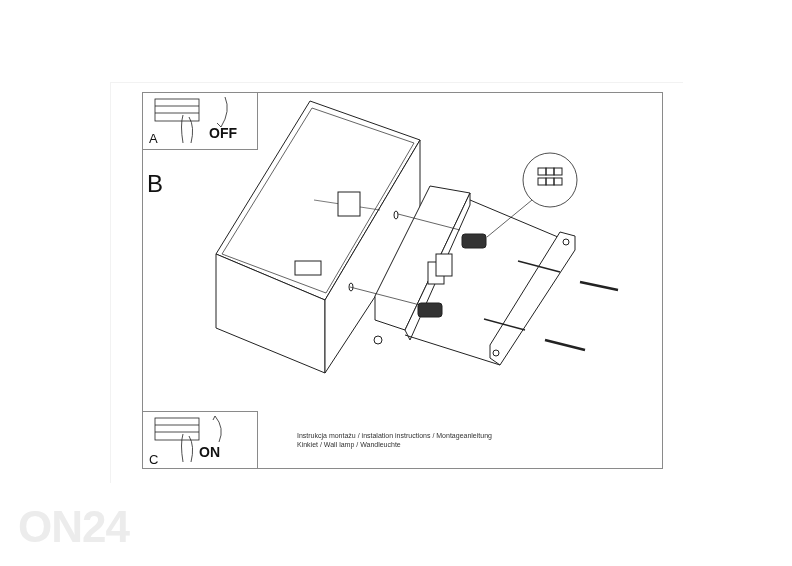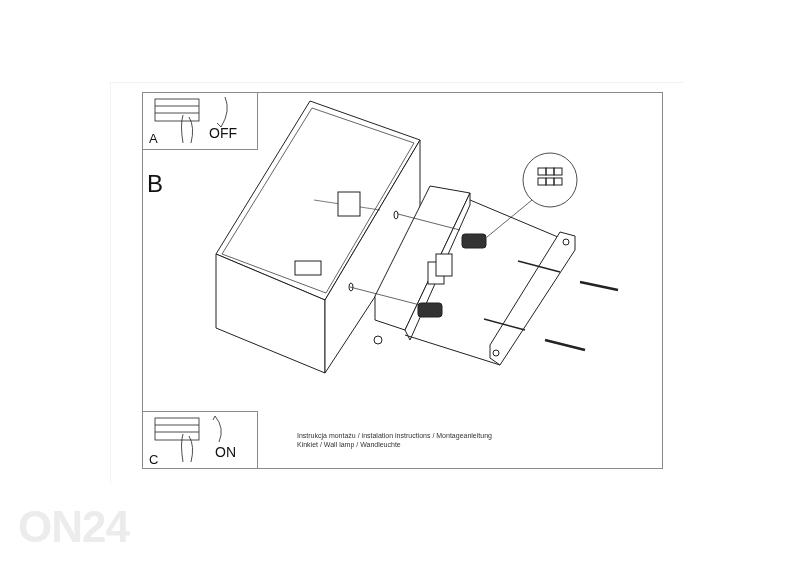--- a/index.html
+++ b/index.html
@@ -3,21 +3,21 @@
 <meta charset="utf-8">
 <style>
   html, body { margin:0; padding:0; background:#ffffff; }
   body { width:792px; height:566px; position:relative; overflow:hidden; font-family:"Liberation Sans", sans-serif; }
   .page-sheet { position:absolute; left:110px; top:82px; width:572px; height:400px; border-left:1px solid #f2f2f2; border-top:1px solid #f2f2f2; }
   .frame { position:absolute; left:142px; top:92px; width:521px; height:377px; border:1px solid #8a8a8a; box-sizing:border-box; }
   .step-box { position:absolute; border:1px solid #8a8a8a; box-sizing:border-box; background:#fff; }
   .step-a { left:142px; top:92px; width:116px; height:58px; }
   .step-c { left:142px; top:411px; width:116px; height:58px; }
   .step-letter { position:absolute; font-size:13px; color:#111; }
-  .step-state { position:absolute; font-size:14px; color:#111; }
+  .step-state { position:absolute; font-size:14px; color:#111;font-weight:bold; }
   .label-b { position:absolute; left:147px; top:170px; font-size:24px; color:#111; }
   .caption { position:absolute; left:297px; top:431px; font-size:7px; line-height:9px; color:#333; }
   .watermark { position:absolute; left:18px; top:502px; font-size:44px; font-weight:bold; color:#ececec; letter-spacing:-1px; }
   svg.drawing { position:absolute; left:0; top:0; }
 </style>
 </head>
 <body>
 
 <div class="page-sheet"></div>
 <div class="frame"></div>
@@ -95,21 +95,21 @@
 
 <div class="step-box step-c">
   <svg width="114" height="56" style="position:absolute;left:0;top:0" fill="none" stroke="#222" stroke-width="0.8">
     <rect x="12" y="6" width="44" height="22"></rect>
     <line x1="12" y1="13" x2="56" y2="13"></line>
       <line x1="12" y1="20" x2="56" y2="20"></line>
     <path d="M40 22 q-3 10 0 28 M46 24 q6 10 2 26"></path>
     <path d="M76 30 q6 -14 -4 -26 l-2 4"></path>
   </svg>
   <span class="step-letter" style="left:6px;top:40px">C</span>
-  <span class="step-state" style="left:72px;top:32px">ON</span>
+  <span class="step-state" style="left:56px;top:32px">ON</span>
 </div>
 
 <div class="caption">
   <div>Instrukcja montażu / instalation instructions / Montageanleitung</div>
   <div>Kinkiet / Wall lamp / Wandleuchte</div>
 </div>
 
 <div class="watermark">ON24</div>
 
 </body></html>

